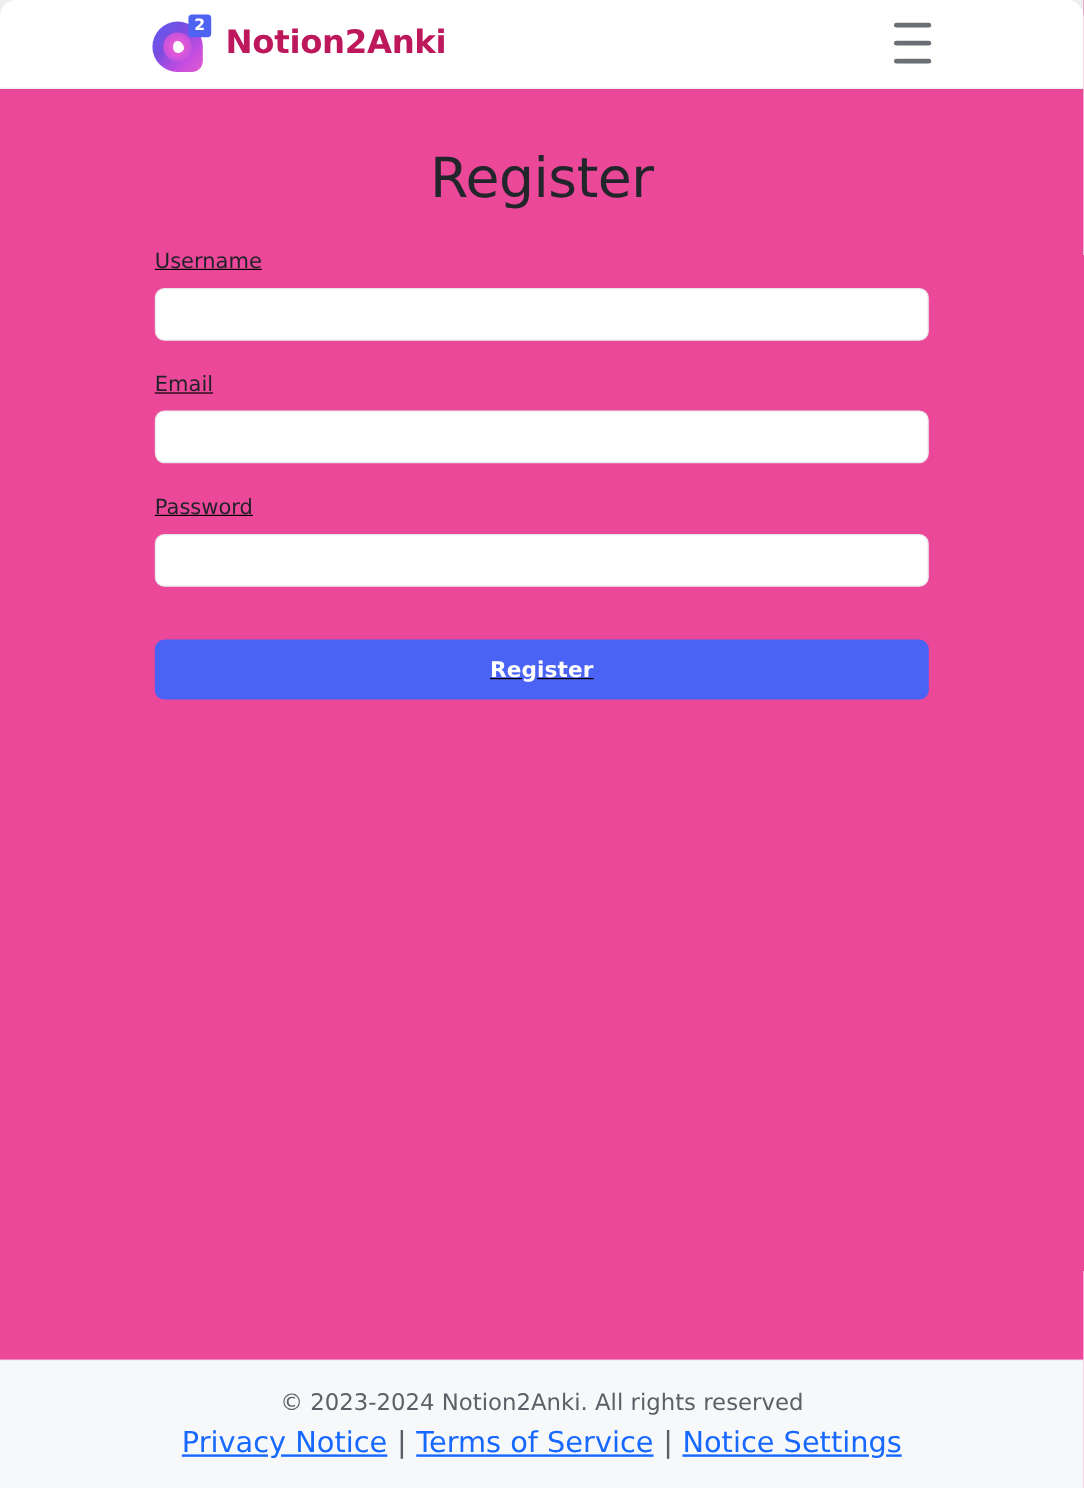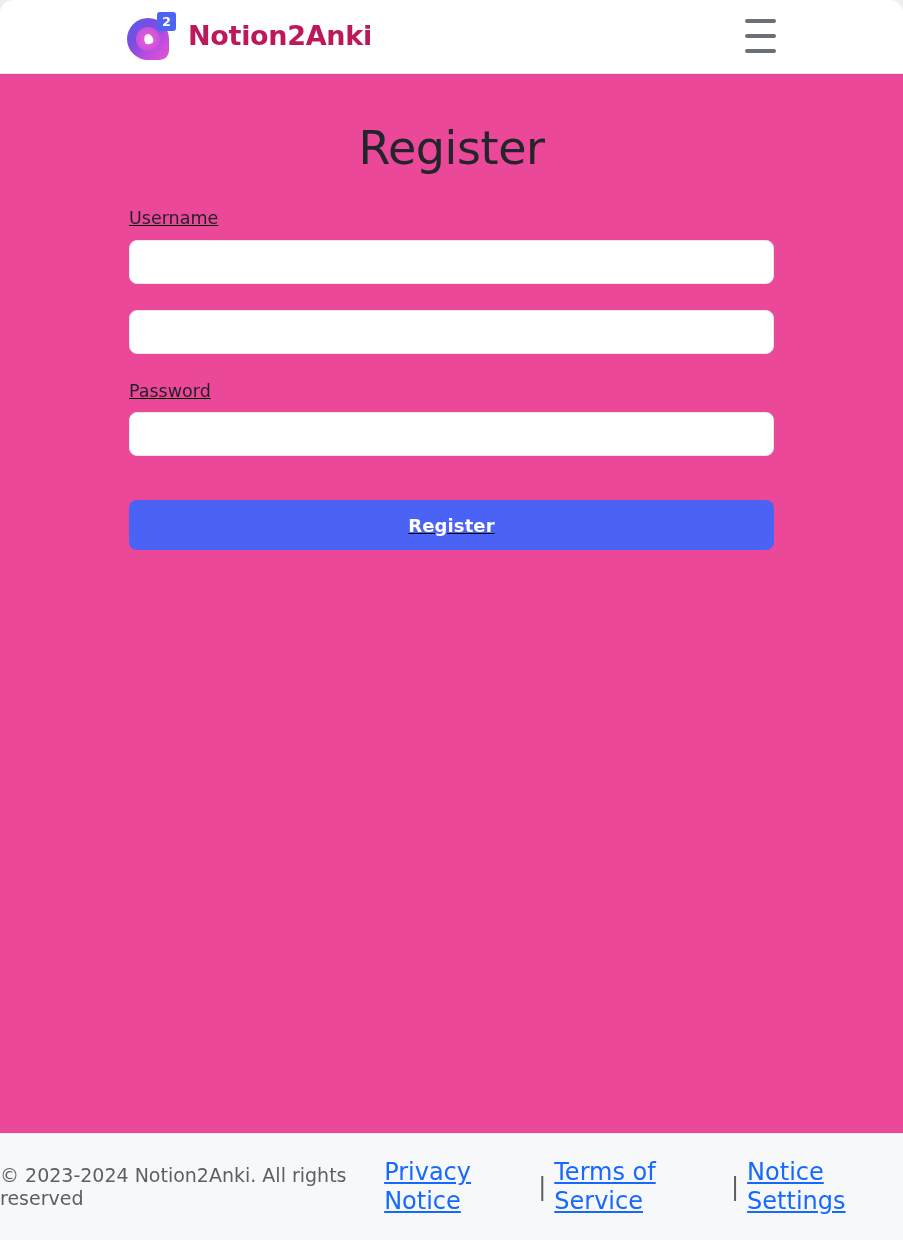--- a/index.html
+++ b/index.html
@@ -191,24 +191,26 @@
     letter-spacing: 0.1px;
   }
 
   
   .footer {
     flex: 0 0 auto;
     height: 107px;
     background: #f7f8fa;
     border-top: 1px solid #edeef0;
     display: flex;
+    flex-direction: column;
     align-items: center;
     justify-content: center;
     gap: 7px;
     box-sizing: border-box;
+    text-align: right;
   }
   .footer-copy {
     font-size: 19px;
     color: #5b5f66;
     line-height: 1.2;
   }
   .footer-links {
     font-size: 24px;
     color: #5b5f66;
     line-height: 1.2;
@@ -249,20 +251,21 @@
 
     <form class="form">
 
       <div class="field">
         <label class="field-label">Username</label>
         <input class="field-input" type="text" placeholder="" style="">
       </div>
       <div class="field-gap-1"></div>
 
       <div class="field">
+        <label class="field-label">Email</label>
         <input class="field-input" type="text" placeholder="" style="">
       </div>
       <div class="field-gap-2"></div>
 
       <div class="field">
         <label class="field-label">Password</label>
         <input class="field-input" type="password" placeholder="" style="">
       </div>
       <div class="field-gap-3"></div>
 

